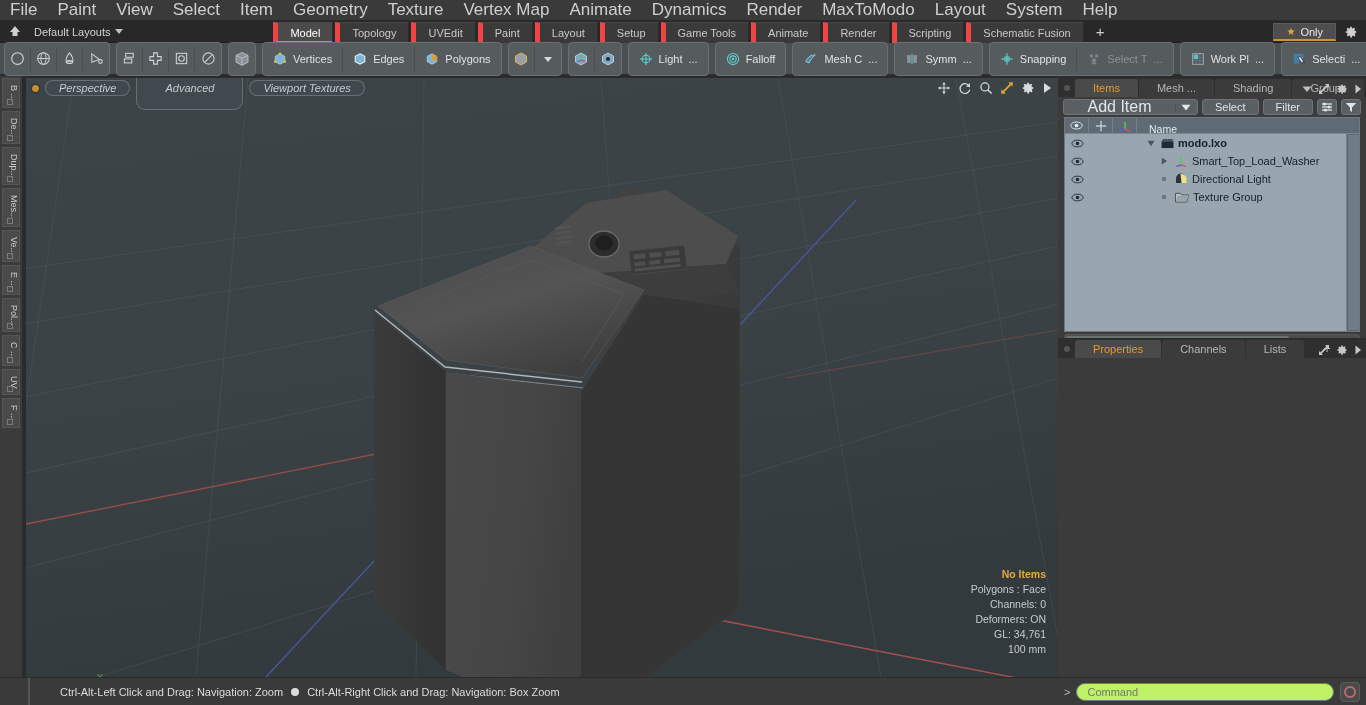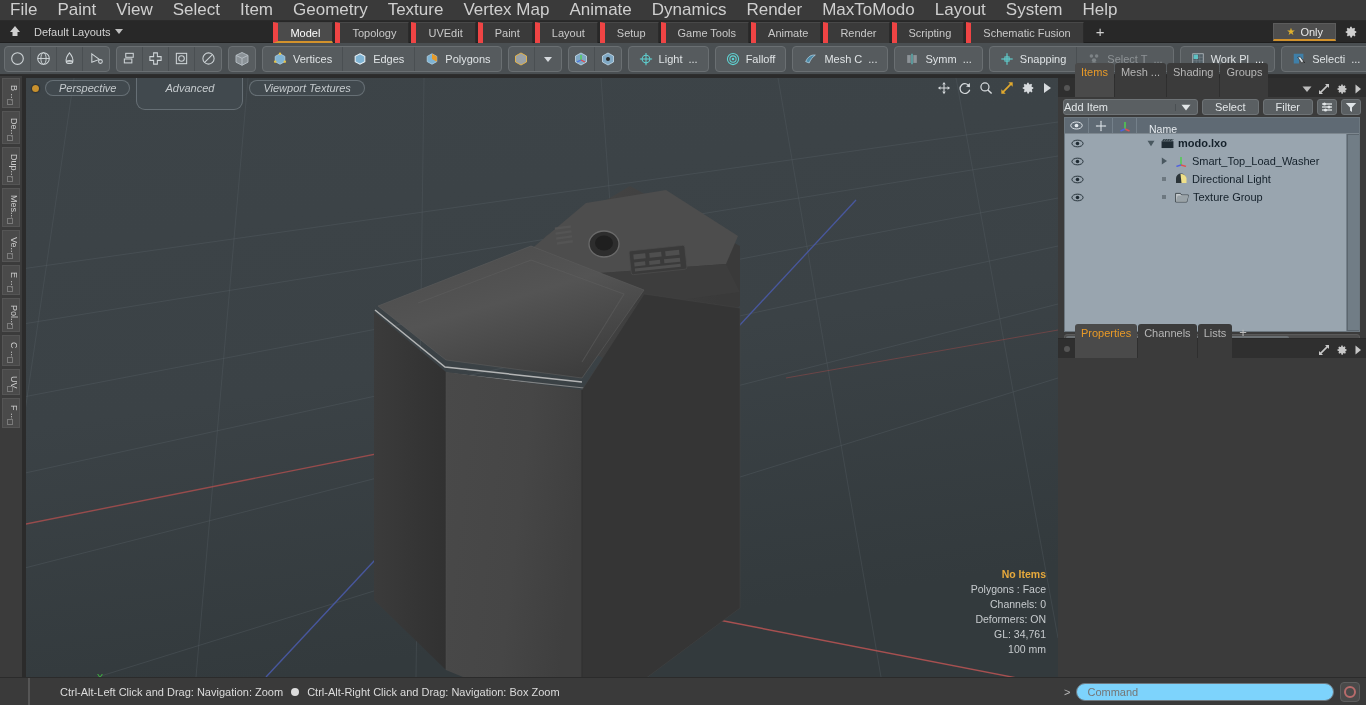--- a/index.html
+++ b/index.html
@@ -66,21 +66,21 @@
   .star { color:#e0b12e; font-size:10px; }
 
   
   .toolbar {
     position:absolute; left:0; top:43px; width:1366px; height:32px;
     background:#4a4f52;
     display:flex; align-items:center; gap:0px;
     border-bottom:1px solid #2e2e2e;
     padding-left:4px;
   }
-  .tgroup { display:flex; align-items:center; background:#565b5e; border:1px solid #6a6f72; border-radius:4px; height:26px; margin-right:6px; }
+  .tgroup { display:flex; align-items:center; background:#565b5e; border:1px solid #6a6f72; border-radius:4px; height:34px; margin-right:6px; }
   .tbtn {
     width:26px;height:24px;display:flex;align-items:center;justify-content:center;
     border-right:1px solid #4a4f52; cursor:default;
   }
   .tbtn:last-child{border-right:none;}
   .tbtn-lbl {
     display:flex;align-items:center;gap:6px; padding:0 10px; height:24px;
     font-size:11px; color:#dfe3e5; border-right:1px solid #4a4f52; white-space:nowrap;
   }
   .tbtn-lbl:last-child{border-right:none;}
@@ -131,36 +131,36 @@
   
   .rightpanel {
     position:absolute; left:1058px; top:78px; width:308px; height:599px;
     background:#3b3b3b;
   }
   .paneltabs {
     height:19px; display:flex; align-items:flex-end; background:#2f2f2f; position:relative;
   }
   .pdot { width:6px;height:6px;border-radius:50%;background:#555; margin:0 5px 6px 6px; }
   .ptab {
-    font-size:11px; color:#b6b6b6; padding:0 6px; height:34px; line-height:18px;
+    font-size:11px; color:#b6b6b6; padding:0 18px; height:18px; line-height:18px;
     background:#3b3b3b; margin-right:1px; border-top-left-radius:3px;border-top-right-radius:3px;
     cursor:default; white-space:nowrap;
   }
   .ptab.active { color:#e89a28; background:#4a4a4a; }
   .ptab.plus { background:transparent; font-size:13px; color:#bbb; }
   .ptabs-right { position:absolute; right:4px; bottom:2px; display:flex; align-items:center; gap:6px; }
 
   .panel-toolrow {
     height:20px; background:#3b3b3b; display:flex; align-items:center; gap:4px; padding:0 5px;
   }
   .additem {
     flex:1; display:flex; align-items:center; height:16px;
     background:#5a5f62; border:1px solid #6e7376; border-radius:3px;
   }
-  .additem .lbl{flex:1;text-align:left;font-size:11px;color:#e2e6e8;}
+  .additem .lbl{flex:1;text-align:center;font-size:16px;color:#e2e6e8;}
   .additem .dd{width:22px;border-left:1px solid #4a4f52;display:flex;align-items:center;justify-content:center;}
   .sbtn {
     height:16px; padding:0 12px; background:#5a5f62; border:1px solid #6e7376; border-radius:3px;
     font-size:11px; color:#e2e6e8; display:flex;align-items:center;
   }
   .ibtn {
     width:20px;height:16px;background:#5a5f62;border:1px solid #6e7376;border-radius:3px;
     display:flex;align-items:center;justify-content:center;
   }
 
@@ -204,21 +204,21 @@
     border-top:1px solid #2b2b2b;
   }
   .sb-left {
     flex:1; font-size:11px; color:#dcdcdc; padding-left:30px; display:flex; align-items:center; gap:8px;
     border-left:2px solid #555; margin-left:28px; height:100%;
   }
   .sb-bullet{display:inline-block;width:8px;height:8px;border-radius:50%;background:#dcdcdc;}
   .sb-right { width:308px; display:flex; align-items:center; gap:6px; padding:0 6px; }
   .cmd-caret { color:#b8b8b8; font-size:11px; }
   .cmd-input {
-    flex:1; height:18px; background:#7dd3fc; border:1px solid #6d7880; border-radius:9px;
+    flex:1; height:18px; background:#bef264; border:1px solid #6d7880; border-radius:9px;
     font-size:11px; color:#4e5a63; padding:0 10px; line-height:16px;
   }
   .rec-btn {
     width:20px;height:20px;border-radius:4px;background:#4a4a4a;border:1px solid #5d5d5d;
     display:flex;align-items:center;justify-content:center;
   }
   .rec-ring{width:12px;height:12px;border-radius:50%;border:2px solid #b86b6b;}
 
   svg { display:block; }
   .disabled { opacity:0.45; }

